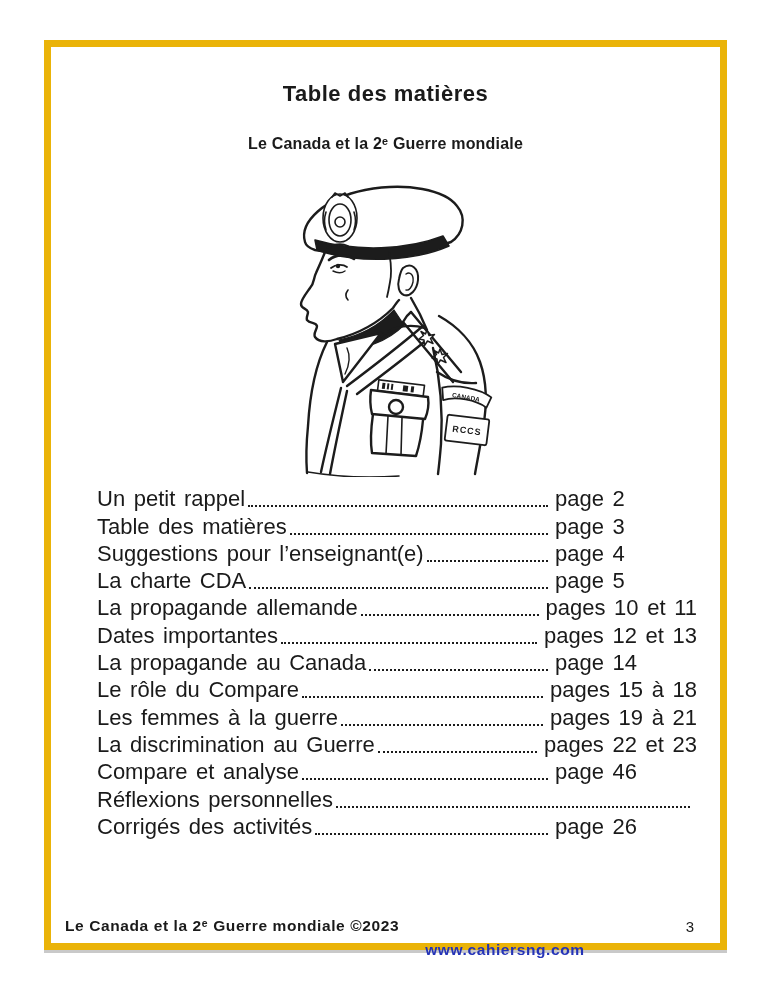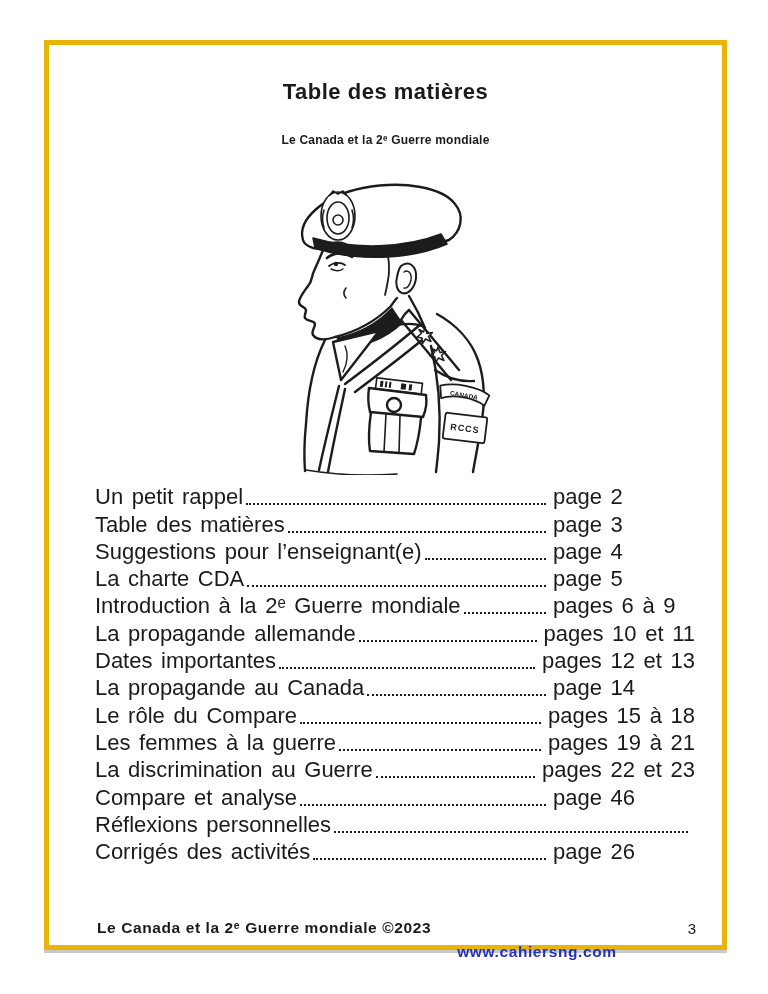--- a/index.html
+++ b/index.html
@@ -12,41 +12,41 @@
     font-family: "Liberation Sans", "DejaVu Sans", sans-serif;
     color: #1a1a1a;
   }
   .page {
     position: absolute;
     left: 44px;
     top: 40px;
     width: 683px;
     height: 910px;
     box-sizing: border-box;
-    border: 5px solid #eab308;
+    border: 7px solid #eab308;
     background: #ffffff;
     box-shadow: 0 3px 0 #c9c9c9;
   }
   .doc-title {
     position: absolute;
     top: 34px;
     left: 0;
     width: 100%;
     text-align: center;
     font-size: 22px;
     font-weight: bold;
     letter-spacing: 0.5px;
   }
   .doc-subtitle {
     position: absolute;
     top: 88px;
     left: 0;
     width: 100%;
     text-align: center;
-    font-size: 12px;
+    font-size: 16px;
     font-weight: bold;
     letter-spacing: 0.2px;
   }
   .illustration {
     position: absolute;
     left: 226px;
     top: 128px;
     width: 230px;
     height: 302px;
   }
@@ -79,21 +79,21 @@
     padding-bottom: 3px;
   }
   .footer {
     position: absolute;
     left: 0;
     right: 0;
     bottom: 2px;
     height: 30px;
     display: flex;
     align-items: center;
-    padding: 0 26px 0 48px;
+    padding: 0 26px 0 14px;
     font-size: 15.5px;
     font-weight: bold;
     letter-spacing: 0.6px;
   }
   .footer-link {
     margin-left: 26px;
     color: #2433b8;
     cursor: pointer;
     margin-top: 48px;
   }
@@ -219,25 +219,20 @@
         <span class="toc-label">Suggestions pour l’enseignant(e)</span>
         <span class="toc-leader"></span>
         <span class="toc-page">page 4</span>
       </div>
     <div class="toc-row">
         <span class="toc-label">La charte CDA</span>
         <span class="toc-leader"></span>
         <span class="toc-page">page 5</span>
       </div>
     <div class="toc-row">
-        <span class="toc-label">Introduction à la 2ᵉ Guerre mondiale</span>
-        <span class="toc-leader"></span>
-        <span class="toc-page">pages 6 à 9</span>
-      </div>
-    <div class="toc-row">
         <span class="toc-label">La propagande allemande</span>
         <span class="toc-leader"></span>
         <span class="toc-page">pages 10 et 11</span>
       </div>
     <div class="toc-row">
         <span class="toc-label">Dates importantes</span>
         <span class="toc-leader"></span>
         <span class="toc-page">pages 12 et 13</span>
       </div>
     <div class="toc-row">

